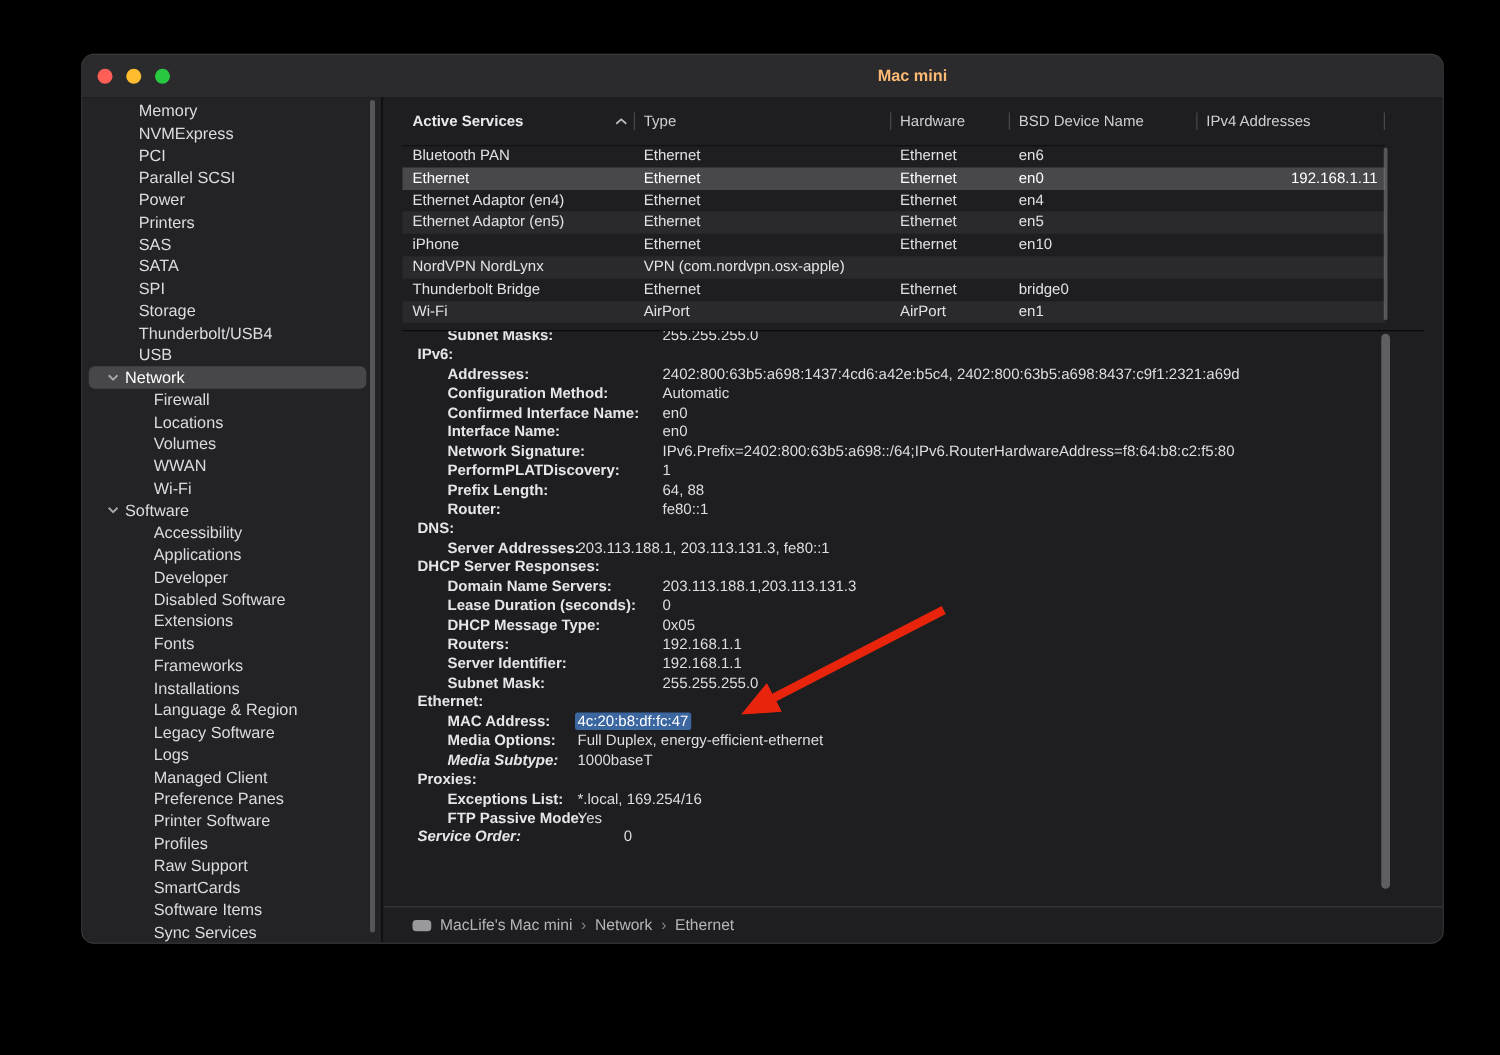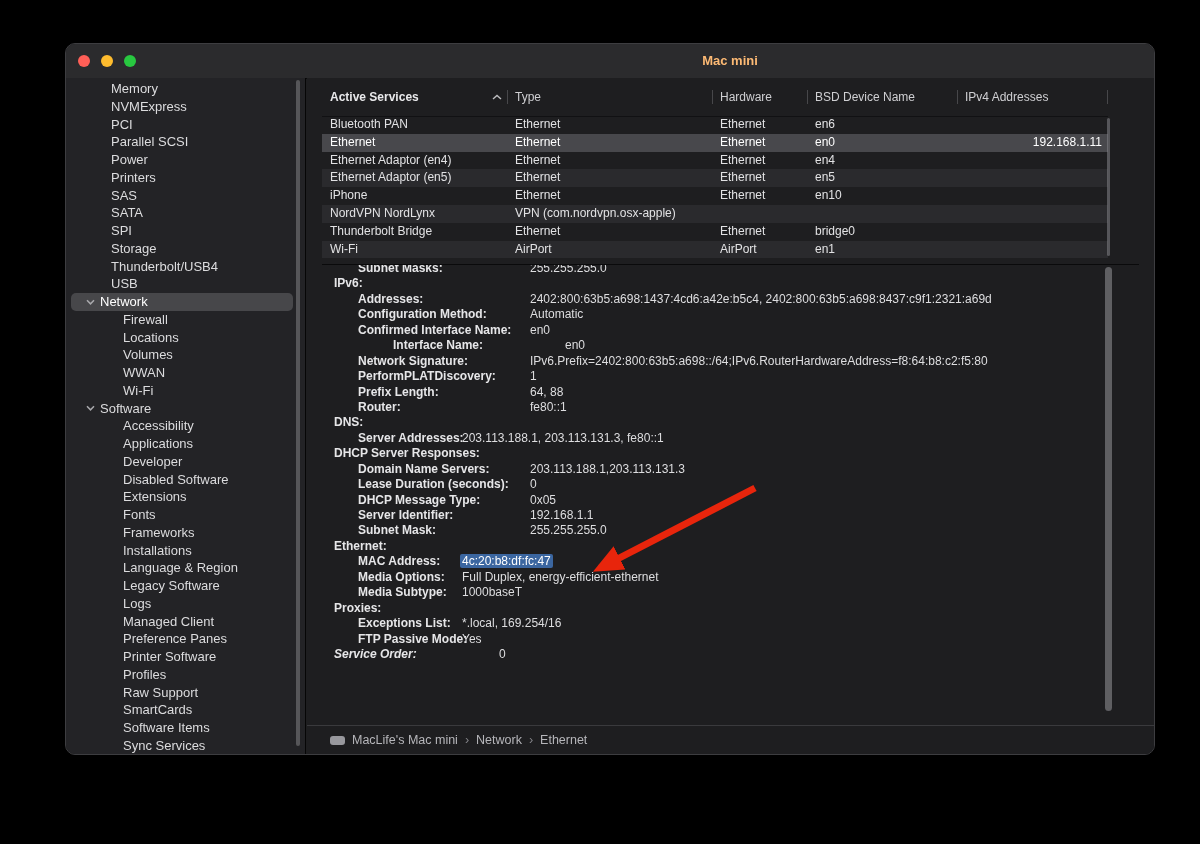--- a/index.html
+++ b/index.html
@@ -303,37 +303,38 @@
       </div>
     <div class="table-scrollbar"></div>
 
     <div class="detail">
       <div id="detail-content">
           <div class="dline indent-1"><span class="dlabel" style="width: 172px;">Subnet Masks:</span><span class="dvalue">255.255.255.0</span></div>
           <div class="dline indent-0"><span class="dlabel">IPv6:</span></div>
           <div class="dline indent-1"><span class="dlabel" style="width: 172px;">Addresses:</span><span class="dvalue">2402:800:63b5:a698:1437:4cd6:a42e:b5c4, 2402:800:63b5:a698:8437:c9f1:2321:a69d</span></div>
           <div class="dline indent-1"><span class="dlabel" style="width: 172px;">Configuration Method:</span><span class="dvalue">Automatic</span></div>
           <div class="dline indent-1"><span class="dlabel" style="width: 172px;">Confirmed Interface Name:</span><span class="dvalue">en0</span></div>
-          <div class="dline indent-1"><span class="dlabel" style="width: 172px; margin-left: 35px;">Interface Name:</span><span class="dvalue">en0</span></div>
+          <div class="dline indent-1"><span class="dlabel" style="width: 172px;">Interface Name:</span><span class="dvalue">en0</span></div>
           <div class="dline indent-1"><span class="dlabel" style="width: 172px;">Network Signature:</span><span class="dvalue">IPv6.Prefix=2402:800:63b5:a698::/64;IPv6.RouterHardwareAddress=f8:64:b8:c2:f5:80</span></div>
           <div class="dline indent-1"><span class="dlabel" style="width: 172px;">PerformPLATDiscovery:</span><span class="dvalue">1</span></div>
           <div class="dline indent-1"><span class="dlabel" style="width: 172px;">Prefix Length:</span><span class="dvalue">64, 88</span></div>
           <div class="dline indent-1"><span class="dlabel" style="width: 172px;">Router:</span><span class="dvalue">fe80::1</span></div>
           <div class="dline indent-0"><span class="dlabel">DNS:</span></div>
           <div class="dline indent-1"><span class="dlabel" style="width: 104px;">Server Addresses:</span><span class="dvalue">203.113.188.1, 203.113.131.3, fe80::1</span></div>
           <div class="dline indent-0"><span class="dlabel">DHCP Server Responses:</span></div>
           <div class="dline indent-1"><span class="dlabel" style="width: 172px;">Domain Name Servers:</span><span class="dvalue">203.113.188.1,203.113.131.3</span></div>
           <div class="dline indent-1"><span class="dlabel" style="width: 172px;">Lease Duration (seconds):</span><span class="dvalue">0</span></div>
           <div class="dline indent-1"><span class="dlabel" style="width: 172px;">DHCP Message Type:</span><span class="dvalue">0x05</span></div>
+          <div class="dline indent-1"><span class="dlabel" style="width: 172px;">Routers:</span><span class="dvalue">192.168.1.1</span></div>
           <div class="dline indent-1"><span class="dlabel" style="width: 172px;">Server Identifier:</span><span class="dvalue">192.168.1.1</span></div>
           <div class="dline indent-1"><span class="dlabel" style="width: 172px;">Subnet Mask:</span><span class="dvalue">255.255.255.0</span></div>
           <div class="dline indent-0"><span class="dlabel">Ethernet:</span></div>
           <div class="dline indent-1"><span class="dlabel" style="width: 104px;">MAC Address:</span><span class="dvalue hl">4c:20:b8:df:fc:47</span></div>
           <div class="dline indent-1"><span class="dlabel" style="width: 104px;">Media Options:</span><span class="dvalue">Full Duplex, energy-efficient-ethernet</span></div>
-          <div class="dline indent-1"><span class="dlabel" style="width: 104px;">Media Subtype:</span><span class="dvalue">1000baseT</span></div>
+          <div class="dline indent-1"><span class="dlabel" style="width: 104px; font-style: italic;">Media Subtype:</span><span class="dvalue">1000baseT</span></div>
           <div class="dline indent-0"><span class="dlabel">Proxies:</span></div>
           <div class="dline indent-1"><span class="dlabel" style="width: 104px;">Exceptions List:</span><span class="dvalue">*.local, 169.254/16</span></div>
           <div class="dline indent-1"><span class="dlabel" style="width: 104px;">FTP Passive Mode:</span><span class="dvalue">Yes</span></div>
           <div class="dline indent-0"><span class="dlabel" style="width: 165px; font-style: italic;">Service Order:</span><span class="dvalue">0</span></div>
         </div>
     </div>
     <div class="detail-scrollbar"></div>
 
     <div class="bottombar">
       <span class="mini-icon"></span>

